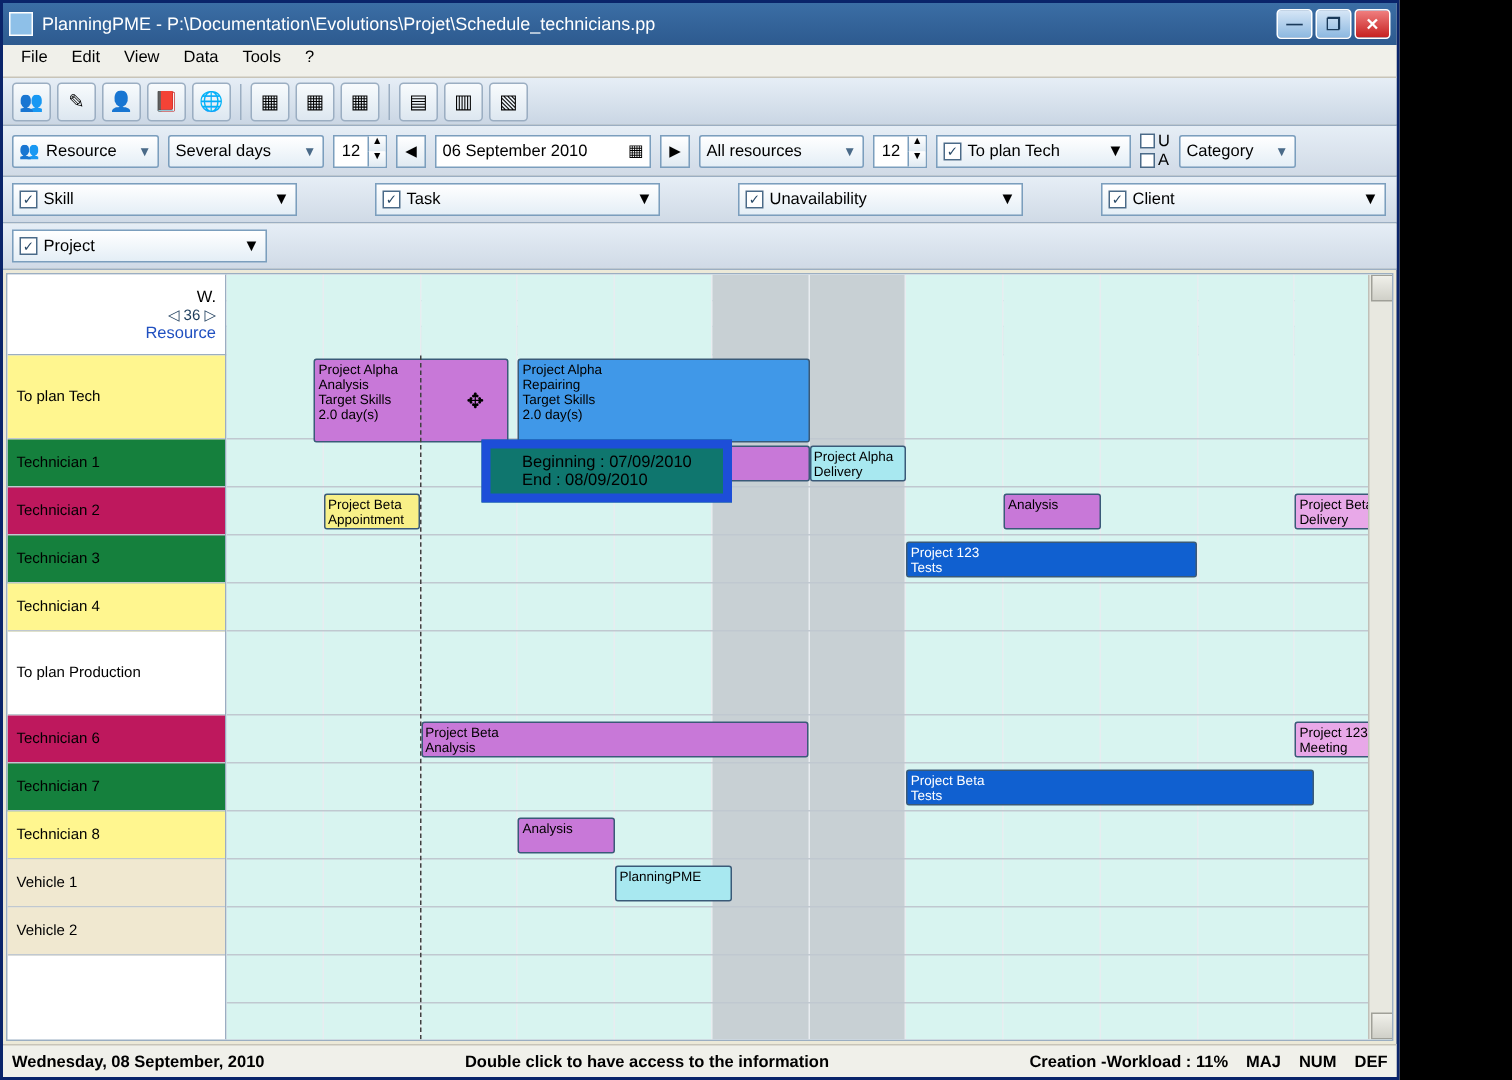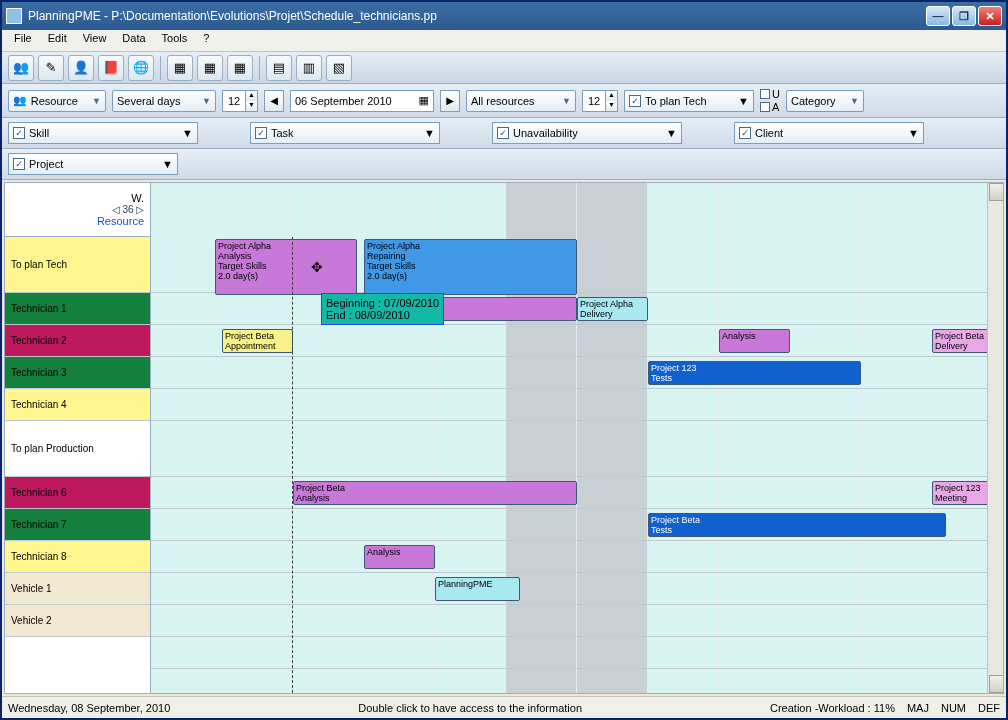--- a/index.html
+++ b/index.html
@@ -1,18 +1,18 @@
 <!DOCTYPE html>
 <html><head>
 <meta charset="utf-8">
 <style>
 * { box-sizing: border-box; margin: 0; padding: 0; font-family: Tahoma, Arial, sans-serif; font-size: 11px; }
 body { background: #000; width: 1008px; height: 720px; overflow: hidden; }
 
-.window { width: 1008px; height: 720px; background: #ece9d8; border: 2px solid #0a246a; display: flex; flex-direction: column; }
+.window { width: 933px; height: 720px; background: #ece9d8; border: 2px solid #0a246a; display: flex; flex-direction: column; }
 .titlebar { height: 28px; background: linear-gradient(#3b6ea5,#2d5a8f); display: flex; align-items: center; padding: 0 4px; color: #fff; }
 .titlebar .icon { width: 16px; height: 16px; background: #8ec0e8; border: 1px solid #fff; margin-right: 6px; }
 .titlebar .title { flex: 1; font-size: 12px; }
 .win-btns { display: flex; gap: 2px; }
 .win-btn { width: 24px; height: 20px; border: 1px solid #fff; border-radius: 3px; display: flex; align-items: center; justify-content: center; font-size: 11px; font-weight: bold; }
 .win-min { background: linear-gradient(#d6e6f6,#8cb8e0); color: #1a3a5a; }
 .win-max { background: linear-gradient(#d6e6f6,#8cb8e0); color: #1a3a5a; }
 .win-close { background: linear-gradient(#f08080,#c62020); color: #fff; }
 
 .menubar { height: 22px; background: #f0f0ea; border-bottom: 1px solid #c8c4b8; display: flex; align-items: flex-start; padding: 0 4px; }
@@ -76,24 +76,24 @@
 
 .task { position: absolute; top: 2px; height: 56px; border: 1px solid #3a5a78; font-size: 9px; line-height: 10px; padding: 1px 2px; overflow: hidden; border-radius: 2px; }
 .task.h1 { height: 24px; top: 4px; }
 .t-purple { background: #c878d8; }
 .t-blue { background: #4098e8; color: #000; }
 .t-cyan { background: #a8e8f0; }
 .t-yellow { background: #f8f088; }
 .t-dblue { background: #1060d0; color: #fff; }
 .t-pink { background: #e8a8e8; }
 
-.tooltip { position: absolute; background: #14b8a6; border: 1px solid #1d4ed8; padding: 3px 4px; font-size: 10px; z-index: 50; }
+.tooltip { position: absolute; background: #0f766e; border: 6px solid #1d4ed8; padding: 3px 21px; font-size: 10px; z-index: 50; }
 .move-cursor { position: absolute; font-size: 14px; z-index: 49; }
 
-.statusbar { height: 22px; background: #f0f0ea; border-top: 1px solid #c8c4b8; display: flex; align-items: center; padding: 0 6px; gap: 8px; }
+.statusbar { height: 22px; background: #f0f0ea; border-top: 1px solid #c8c4b8; display: flex; align-items: center; padding: 0 6px; gap: 8px; font-weight: bold; }
 .statusbar .sp { flex: 1; }
 .statusbar .right { display: flex; gap: 12px; }
 
 .scroll-v { position: absolute; right: 0; top: 0; bottom: 0; width: 16px; background: #e8e8e0; border-left: 1px solid #c0c0b8; }
 .scroll-v::before, .scroll-v::after { content: ""; position: absolute; left: 1px; width: 14px; height: 16px; background: linear-gradient(#f0f0ea,#d0d0c8); border: 1px solid #a0a098; }
 .scroll-v::before { top: 0; }
 .scroll-v::after { bottom: 0; }
 
 .vline-today { position: absolute; top: 54px; bottom: 0; border-left: 1px dashed #404040; z-index: 30; pointer-events: none; }
 </style>

